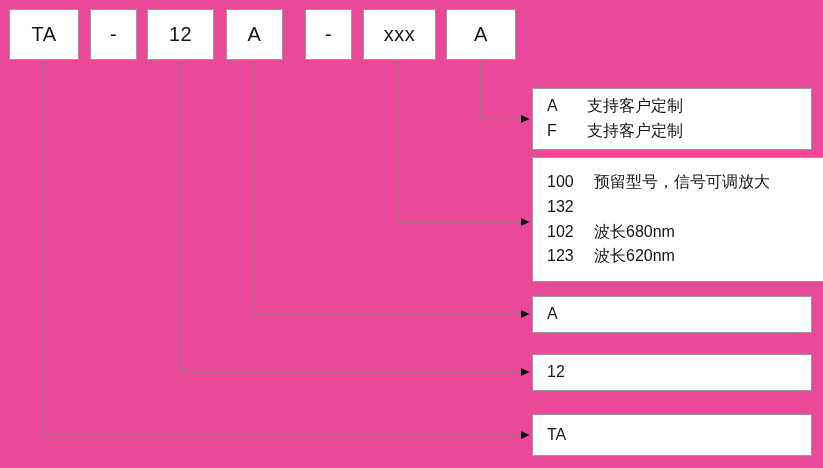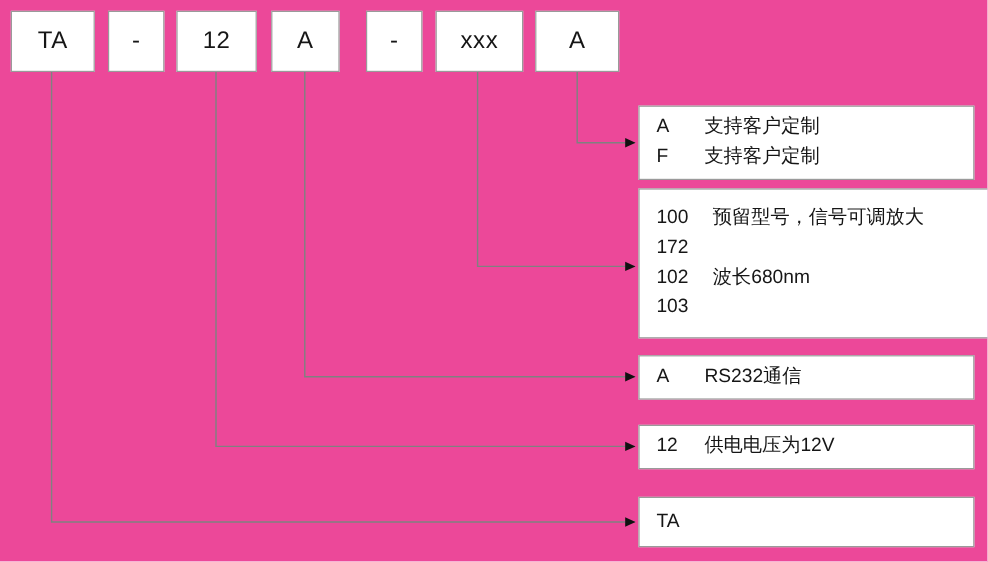--- a/index.html
+++ b/index.html
@@ -122,42 +122,41 @@
       <span class="legend-val">支持客户定制</span>
     </div>
   </div>
 
   <div class="legend-box" style="left:532px; top:157px; width:328px; height:125px;">
     <div class="legend-row">
       <span class="legend-key wide">100</span>
       <span class="legend-val">预留型号，信号可调放大</span>
     </div>
     <div class="legend-row">
-      <span class="legend-key wide">172</span>
+      <span class="legend-key wide">132</span>
     </div>
     <div class="legend-row">
       <span class="legend-key wide">102</span>
       <span class="legend-val">波长680nm</span>
     </div>
     <div class="legend-row">
-      <span class="legend-key wide">103</span>
+      <span class="legend-key wide">123</span>
+      <span class="legend-val">波长620nm</span>
     </div>
   </div>
 
   <div class="legend-box" style="left:532px; top:296px; width:280px; height:37px;">
     <div class="legend-row">
       <span class="legend-key">A</span>
-      <span class="legend-val">RS232通信</span>
     </div>
   </div>
 
   <div class="legend-box" style="left:532px; top:354px; width:280px; height:37px;">
     <div class="legend-row">
       <span class="legend-key">12</span>
-      <span class="legend-val">供电电压为12V</span>
     </div>
   </div>
 
   <div class="legend-box" style="left:532px; top:414px; width:280px; height:42px;">
     <div class="legend-row">
       <span class="legend-key">TA</span>
     </div>
   </div>
 
 </div>

